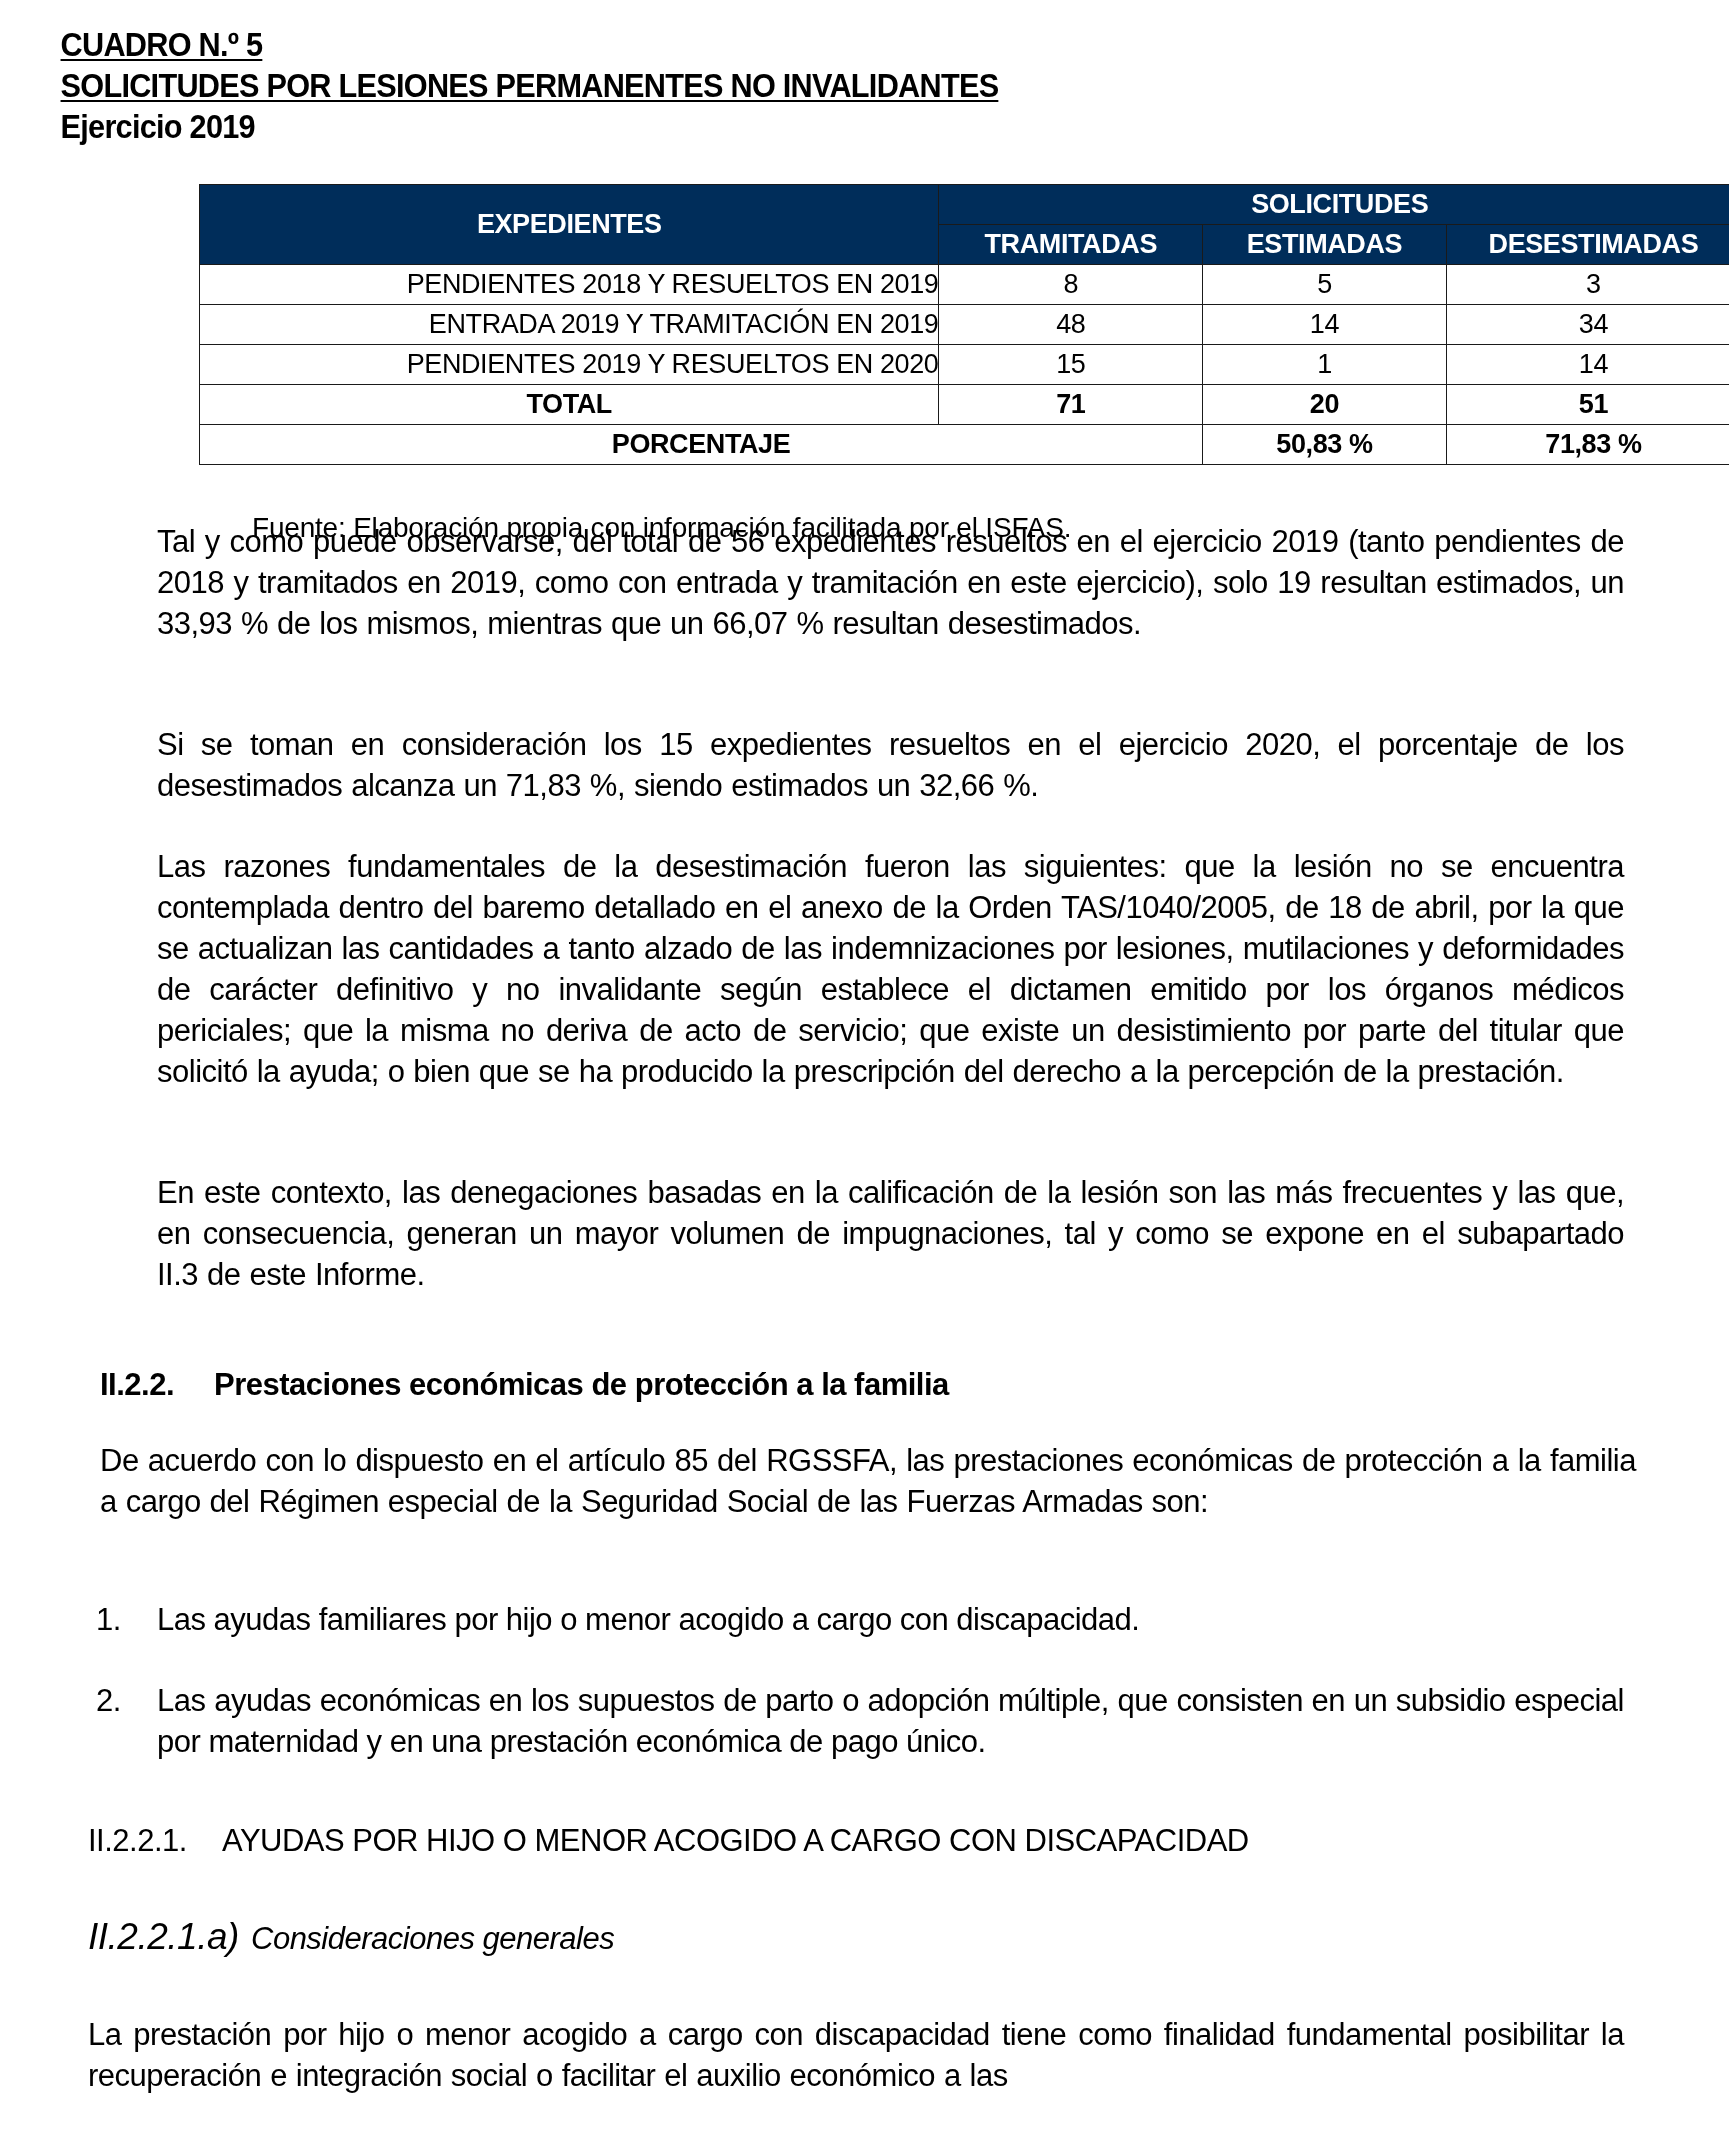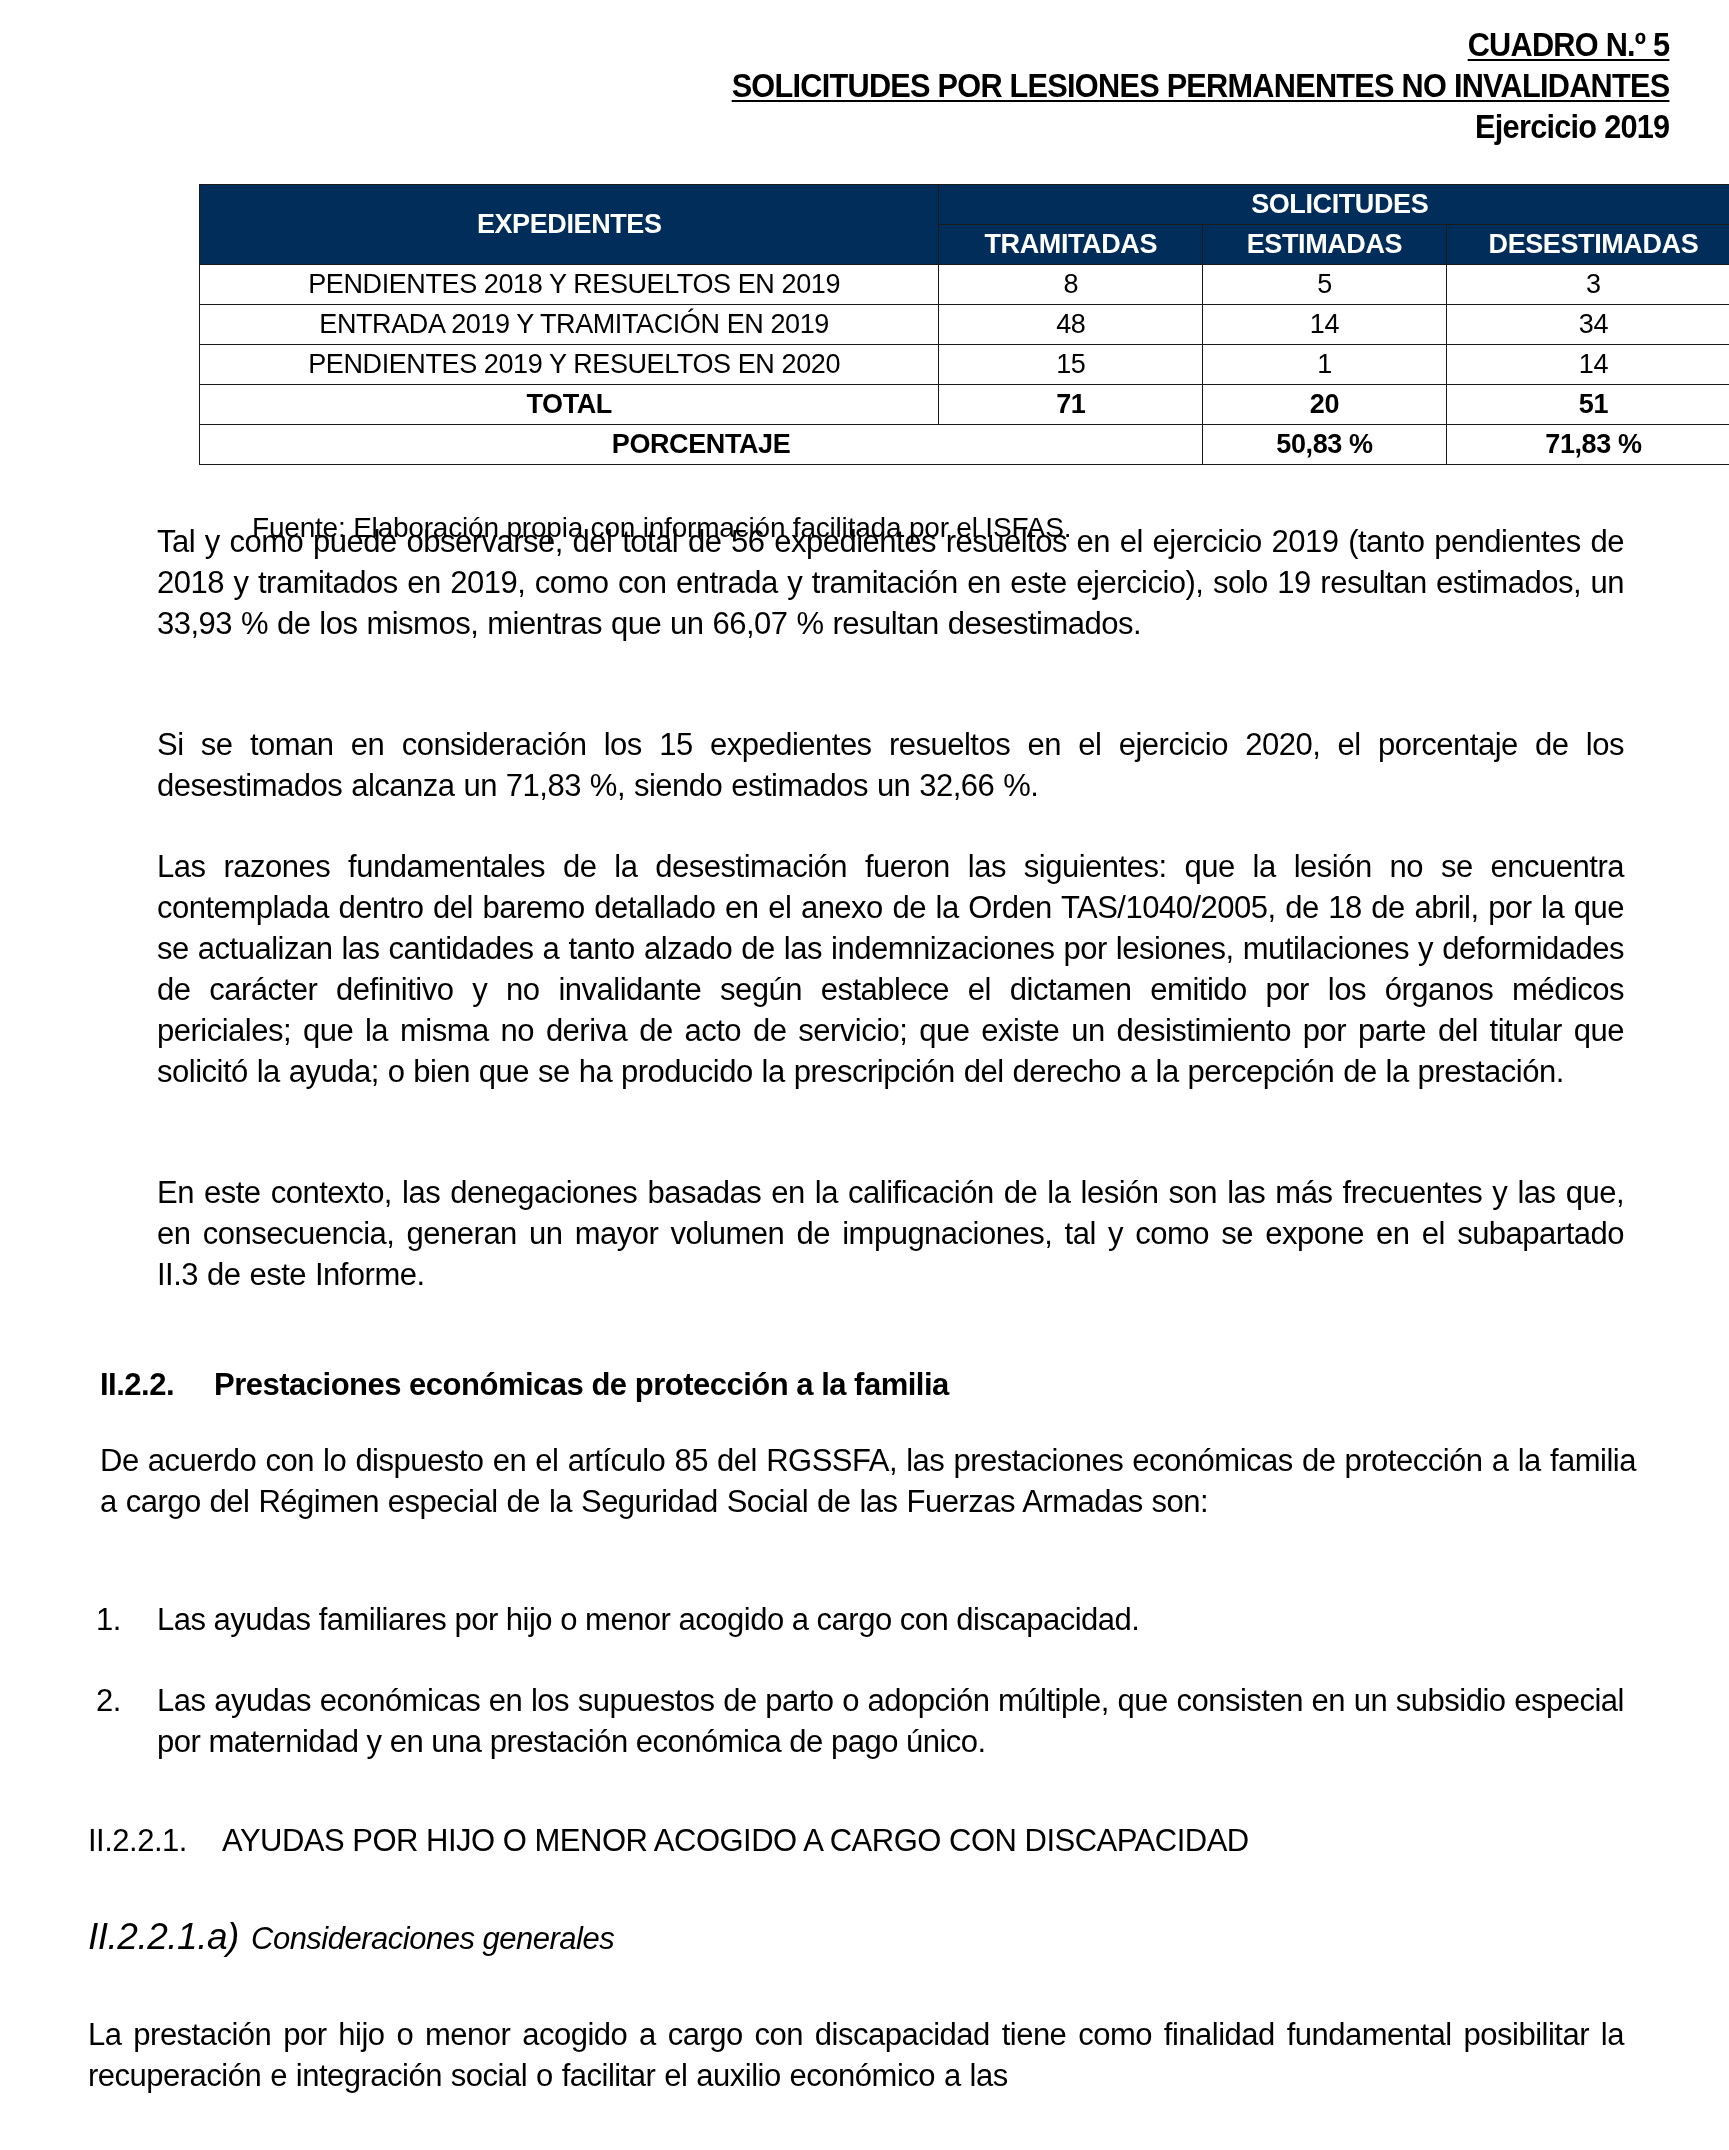--- a/index.html
+++ b/index.html
@@ -1,34 +1,34 @@
 <!DOCTYPE html>
 <html style="font-size:13px"><head>
   <meta charset="utf-8">
   <style>
     html, body { margin: 0; padding: 0; background: #ffffff; }
     body {
       width: 1730px; height: 2151px; position: relative; overflow: hidden;
       font-family: "Liberation Sans", sans-serif; color: #000;
     }
-    .title-block { position: absolute; left: 0; width: 1730px; top: 24.4px; text-align: right; }
+    .title-block { position: absolute; left: 0; width: 1730px; top: 24.4px; text-align: left; }
     .title-line {
       font-weight: bold; font-size: 33px; line-height: 41px; letter-spacing: -0.8px;
       display: block; transform: scaleX(0.93);
     }
     .title-line .ul { text-decoration: underline; text-decoration-thickness: 2.4px; text-underline-offset: 3.3px; }
 
     table.cuadro {
       position: absolute; left: 199px; top: 184px; width: 1542px;
       border-collapse: collapse; font-size: 27px; letter-spacing: -0.4px;
     }
     table.cuadro th, table.cuadro td { border: 1.6px solid #1a1a1a; padding: 0; height: 39px; }
     table.cuadro th { background: #002d5a; color: #ffffff; font-weight: bold; text-align: center; }
     table.cuadro td { text-align: center; }
-    table.cuadro td.label { text-align: center; padding-left: 9.8px; }
+    table.cuadro td.label { text-align: right; padding-left: 9.8px; }
     table.cuadro tr.total td, table.cuadro tr.pct td { font-weight: bold; }
     .col-label { width: 631px; }
     .col-tram { width: 225px; }
     .col-est { width: 208px; }
     .col-des { width: 251px; }
 
     .source { position: absolute; left: 252px; top: 472px; font-size: 28px; letter-spacing: -0.2px; margin-top: 40px; }
 
     .para {
       position: absolute; font-size: 31px; line-height: 41px; text-align: justify;

